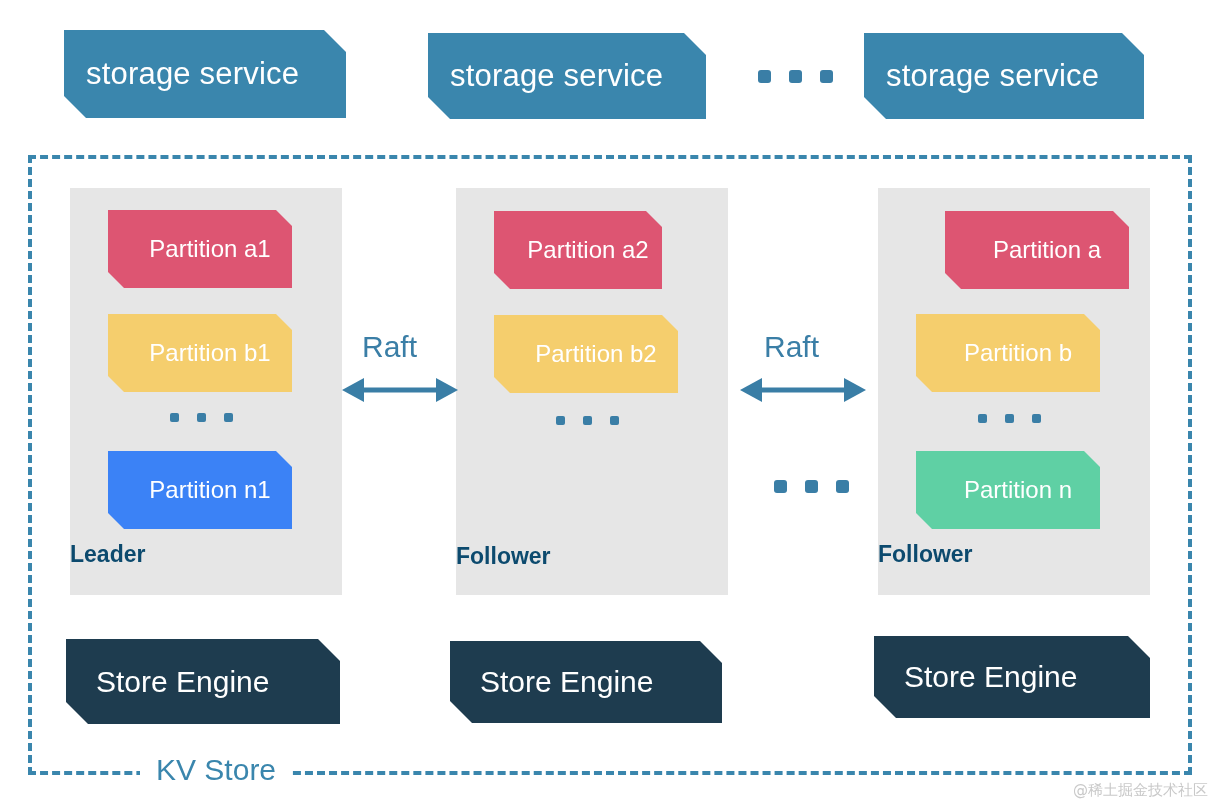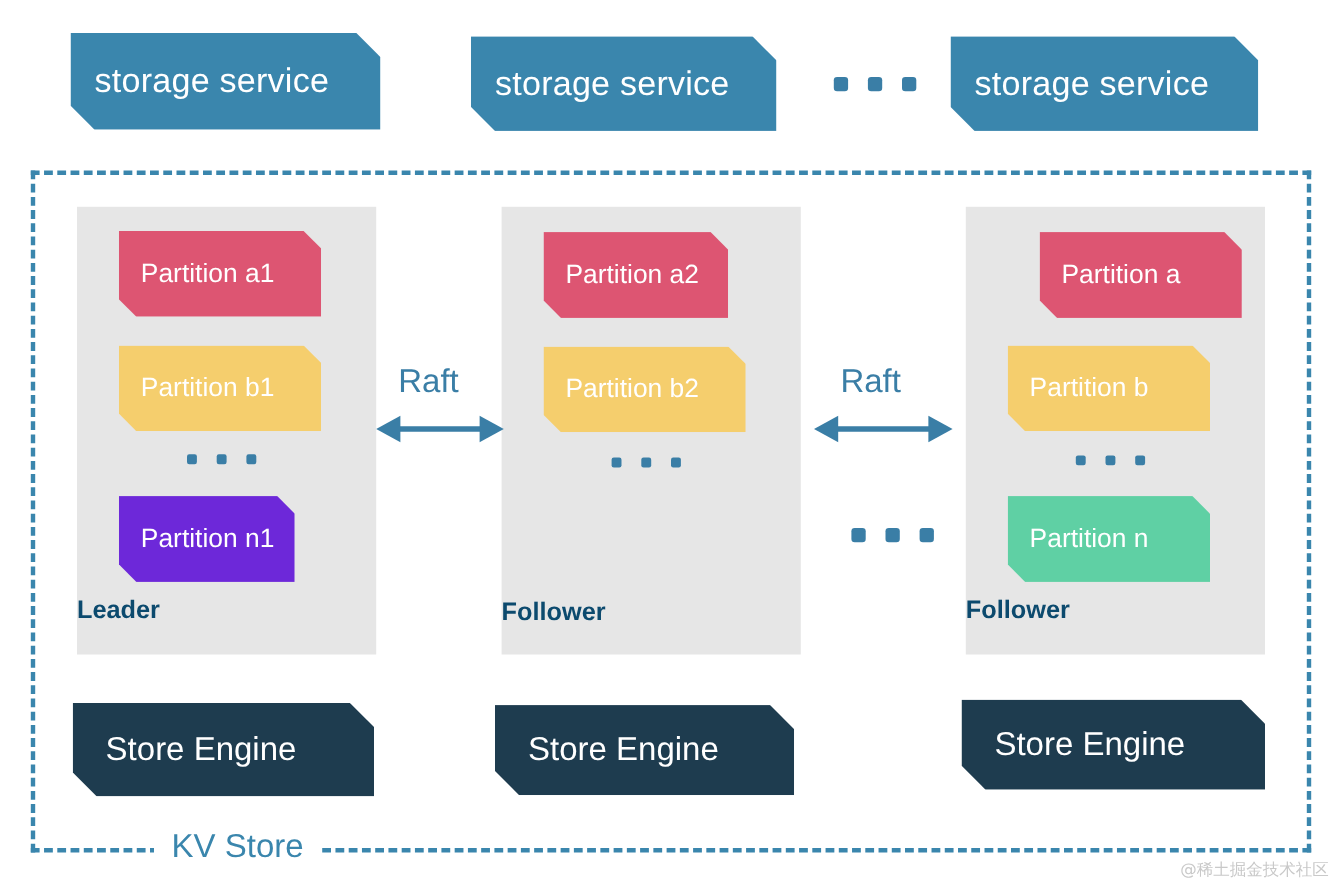--- a/index.html
+++ b/index.html
@@ -25,20 +25,21 @@
     display: flex;
     align-items: center;
     box-sizing: border-box;
     color: #ffffff;
     -webkit-clip-path: polygon(0 0, calc(100% - 22px) 0, 100% 22px, 100% 100%, 22px 100%, 0 calc(100% - 22px));
     clip-path: polygon(0 0, calc(100% - 22px) 0, 100% 22px, 100% 100%, 22px 100%, 0 calc(100% - 22px));
   }
   .chamfer.small {
     -webkit-clip-path: polygon(0 0, calc(100% - 16px) 0, 100% 16px, 100% 100%, 16px 100%, 0 calc(100% - 16px));
     clip-path: polygon(0 0, calc(100% - 16px) 0, 100% 16px, 100% 100%, 16px 100%, 0 calc(100% - 16px));
+    justify-content: center;
   }
 
   
   .storage-svc {
     background: #3A86AD;
     font-size: 31px;
     font-weight: 400;
     padding-left: 22px;
     letter-spacing: .2px;
   }
@@ -167,21 +168,21 @@
     <span>Partition a1</span>
   </div>
   <div class="chamfer small partition" style="left:108px; top:314px; width:184px; background:#F5CE6D;">
     <span>Partition b1</span>
   </div>
   <div class="dots" style="left:170px; top:413px;">
     <span class="d"></span>
     <span class="d"></span>
     <span class="d"></span>
   </div>
-  <div class="chamfer small partition" style="left:108px; top:451px; width:160px; background:#6d28d9;">
+  <div class="chamfer small partition" style="left:108px; top:451px; width:184px; background:#3b82f6;">
     <span>Partition n1</span>
   </div>
   <div class="role-label" style="left:70px; top:541px; width:272px;">Leader</div>
 
   <div class="node-panel" style="left:456px; width:272px;">
   </div>
   <div class="chamfer small partition" style="left:494px; top:211px; width:168px; background:#DD5572;">
     <span>Partition a2</span>
   </div>
   <div class="chamfer small partition" style="left:494px; top:315px; width:184px; background:#F5CE6D;">

